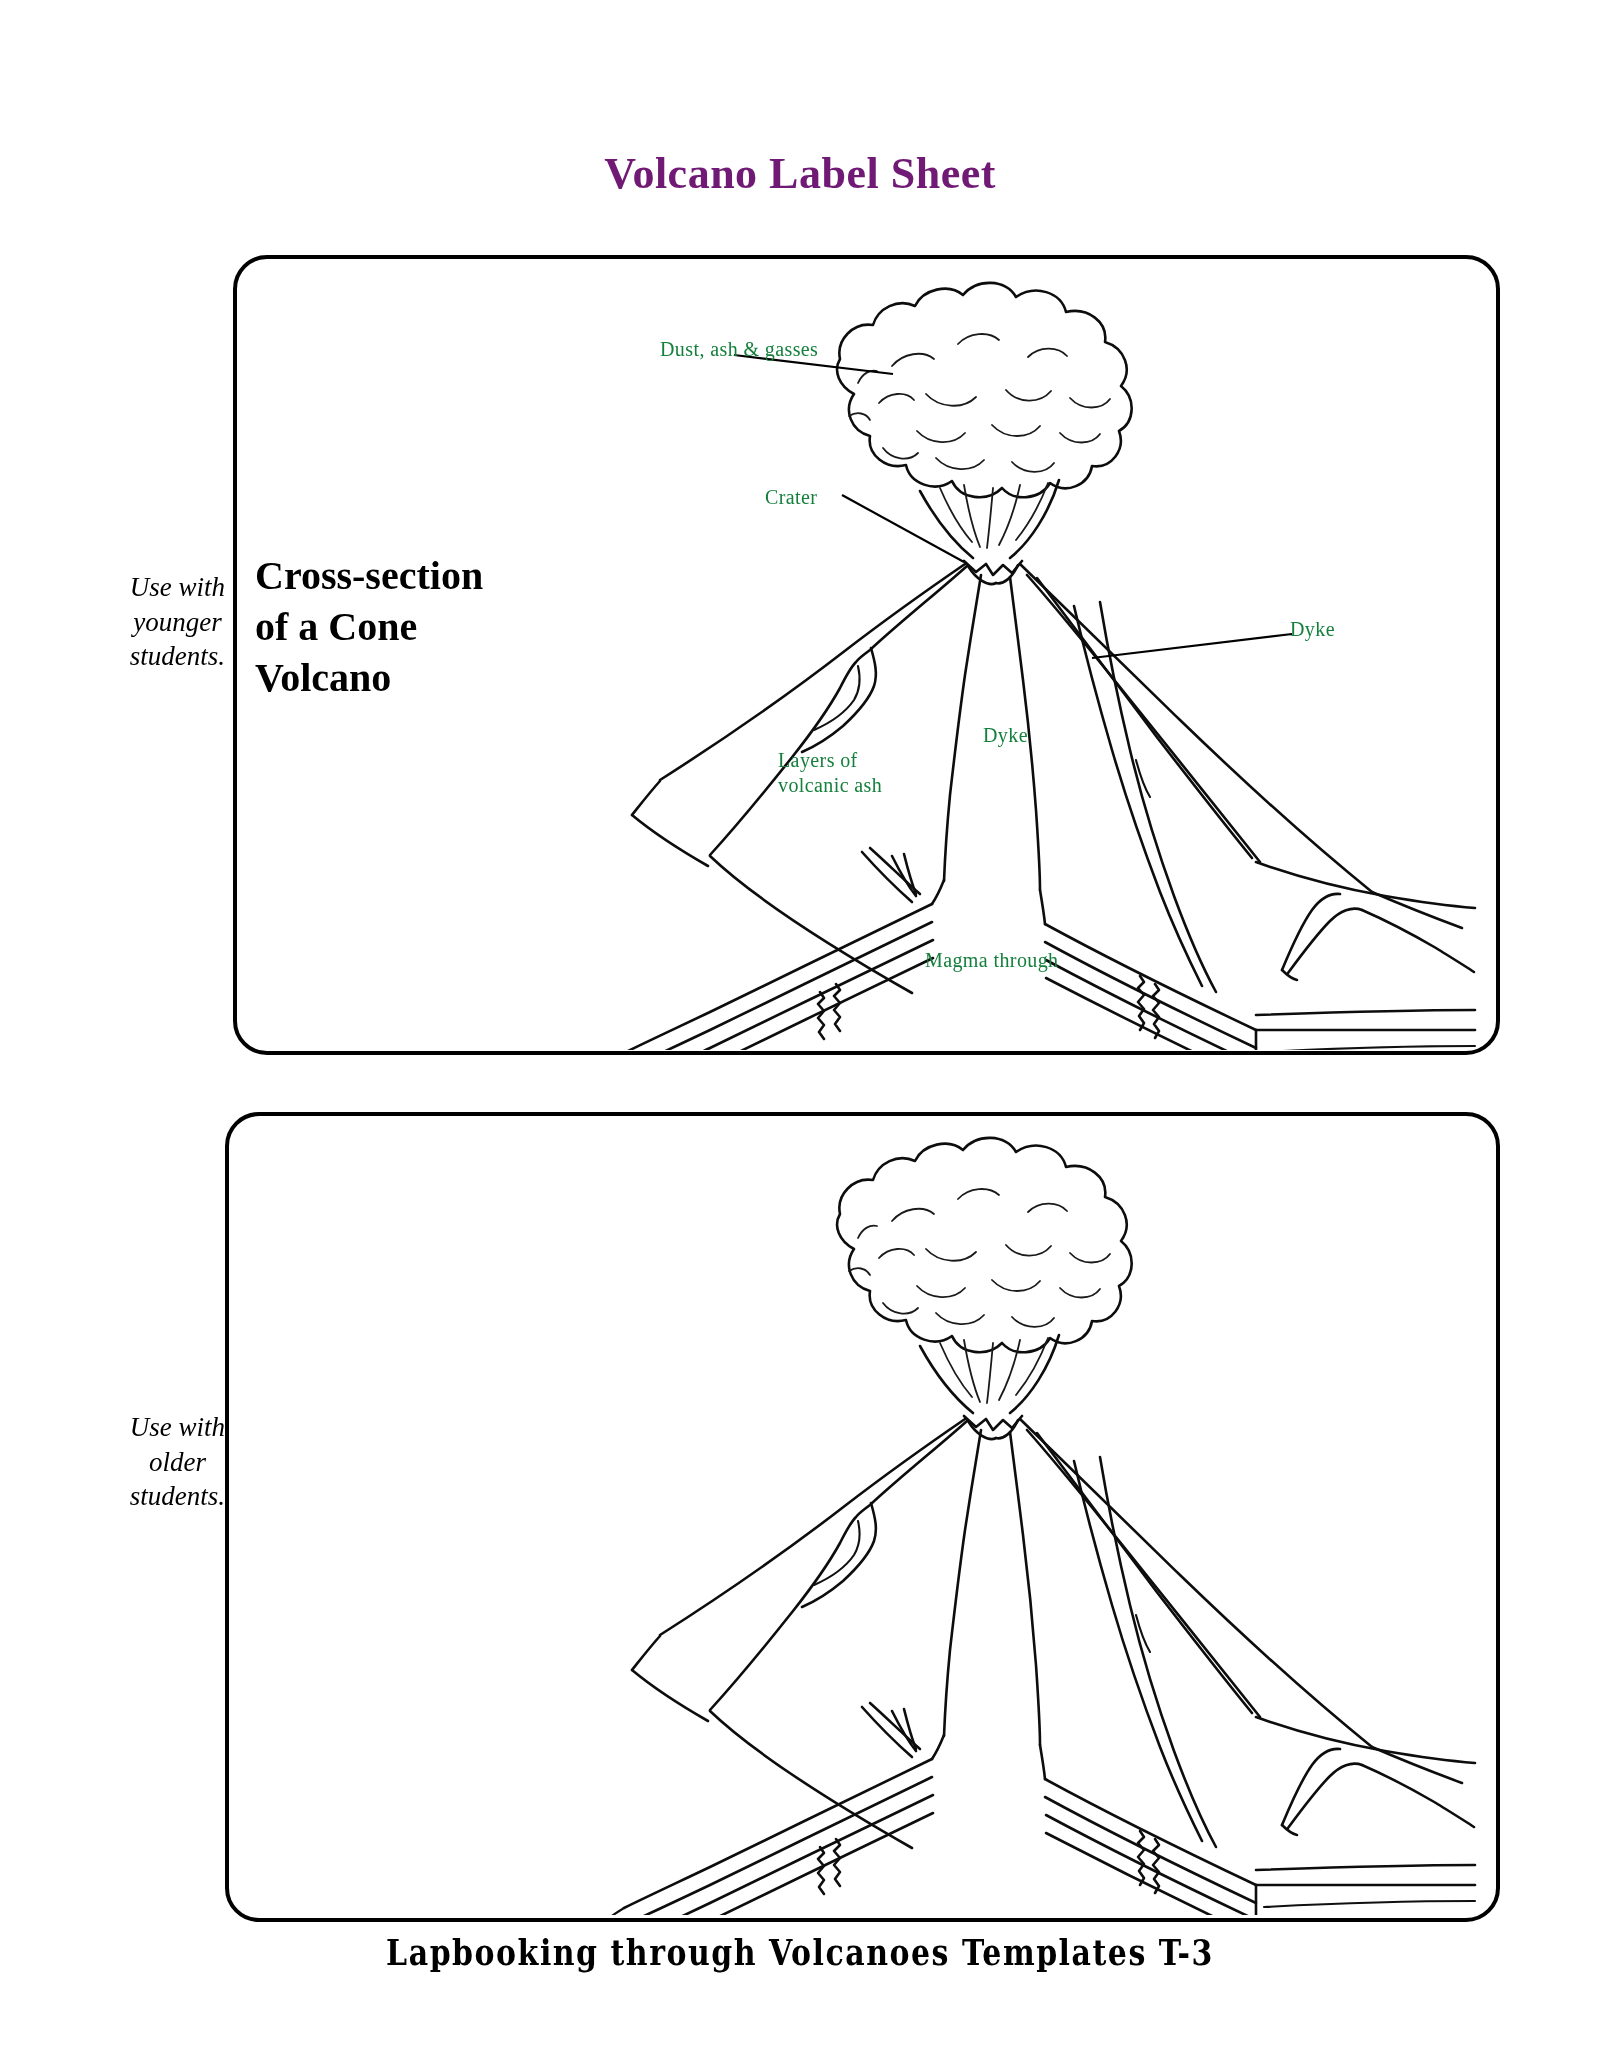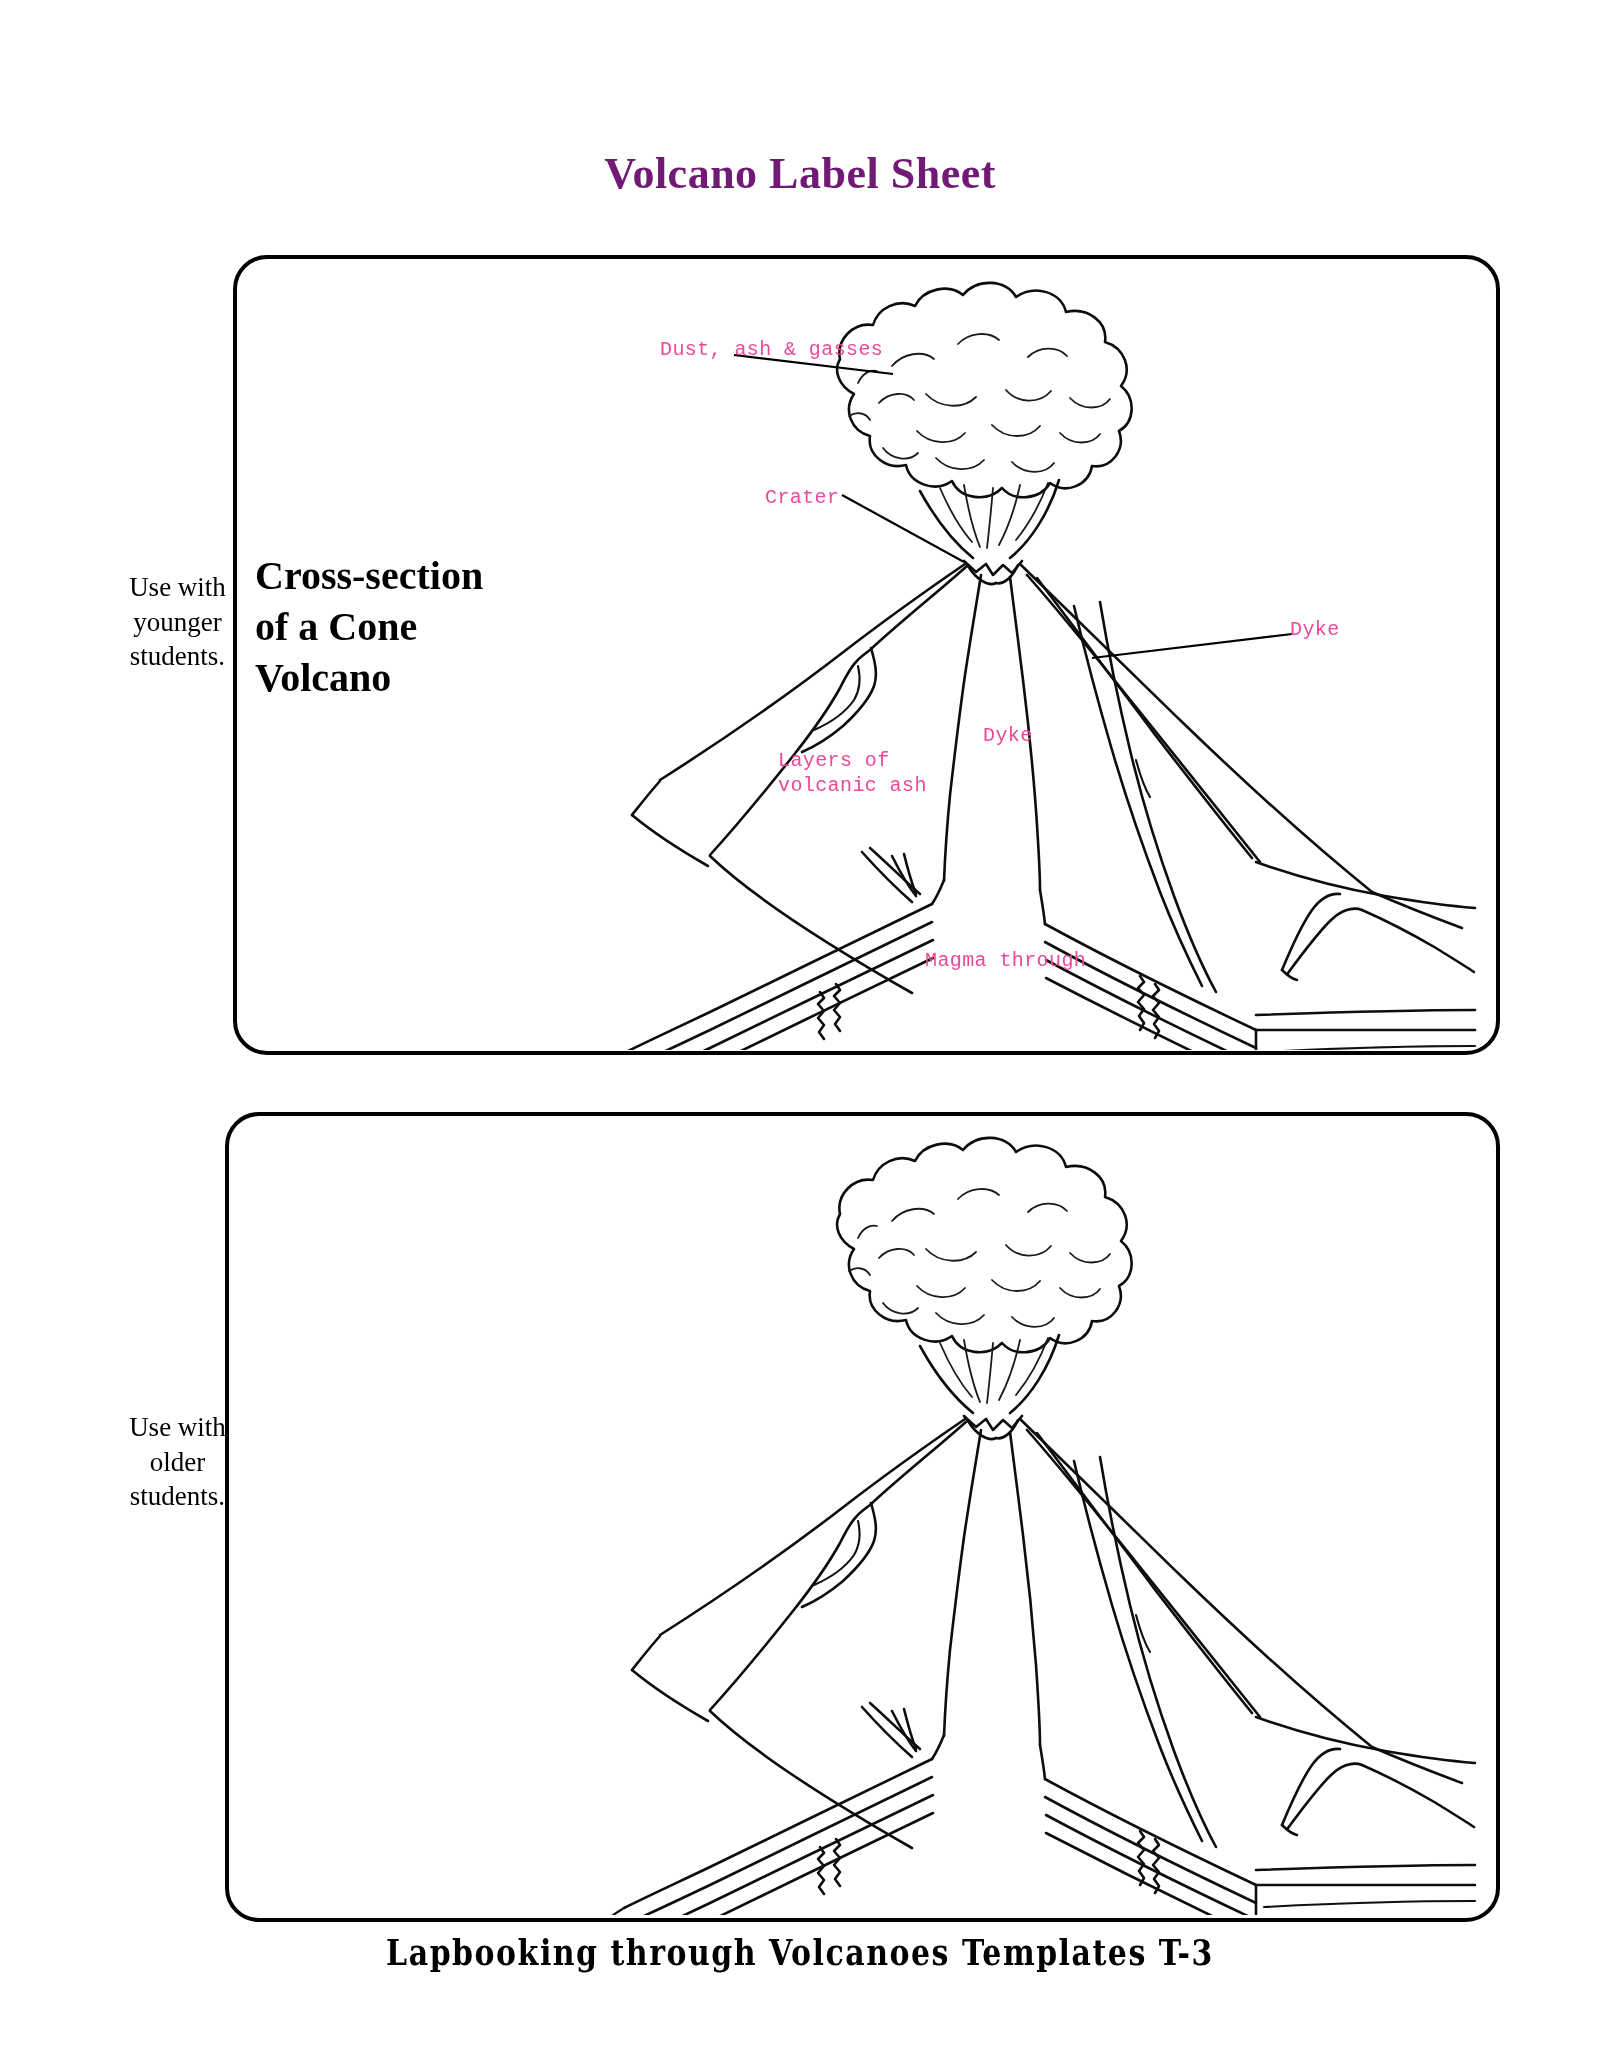--- a/index.html
+++ b/index.html
@@ -51,20 +51,21 @@
     width: 1275px;
     height: 810px;
   }
 
   
   .side-note {
     position: absolute;
     width: 165px;
     text-align: center;
     font-family: "Liberation Serif", serif;
+    font-style: italic;
     font-size: 27px;
     line-height: 1.28;
     color: #000;
   }
   #note-young { left: 95px; top: 570px; }
   #note-old   { left: 95px; top: 1410px; }
 
   
   .cross-heading {
     position: absolute;
@@ -109,24 +110,24 @@
   .leader {
     fill: none;
     stroke: #000000;
     stroke-width: 2.2;
     stroke-linecap: butt;
   }
 
   
   .dlabel {
     position: absolute;
-    font-family: Liberation Mono, monospace;
+    font-family: Liberation Serif, serif;
     font-size: 20px;
     letter-spacing: 0.4px;
-    color: #ec4899;
+    color: #15803d;
     white-space: pre;
     line-height: 1.25;
   }
   .dlabel.right { text-align: right; }
 
   #lbl-dust   { left: 660px; top: 337px; }
   #lbl-crater { left: 765px; top: 477px; margin-top: 8px; }
   #lbl-dyke   { left: 1290px; top: 617px; }
   #lbl-vent   { left: 983px; top: 723px; }
   #lbl-layers { left: 778px; top: 748px; text-align: left; }

